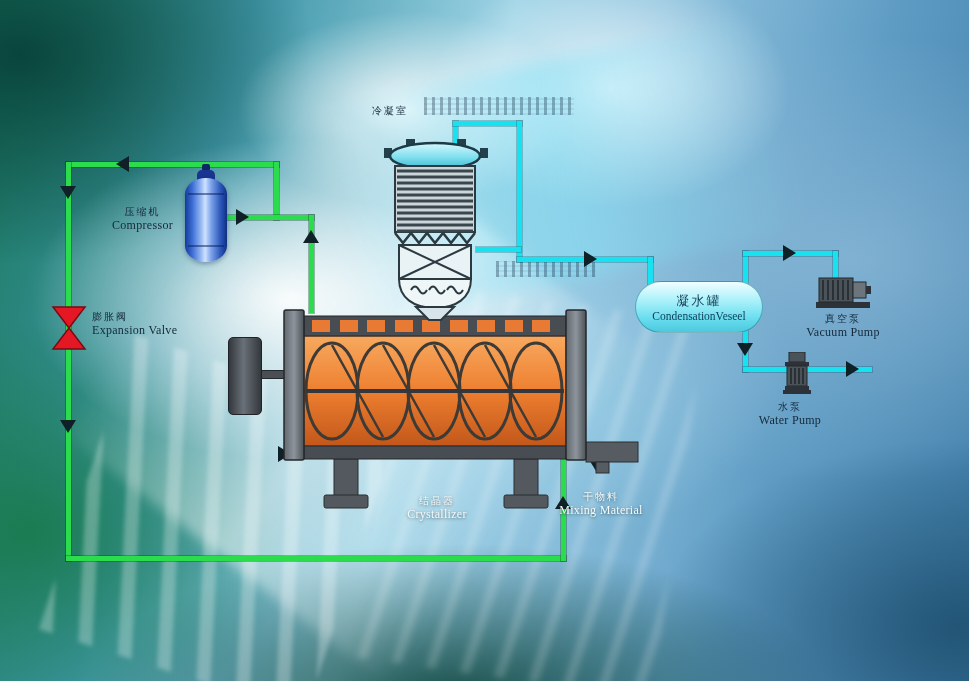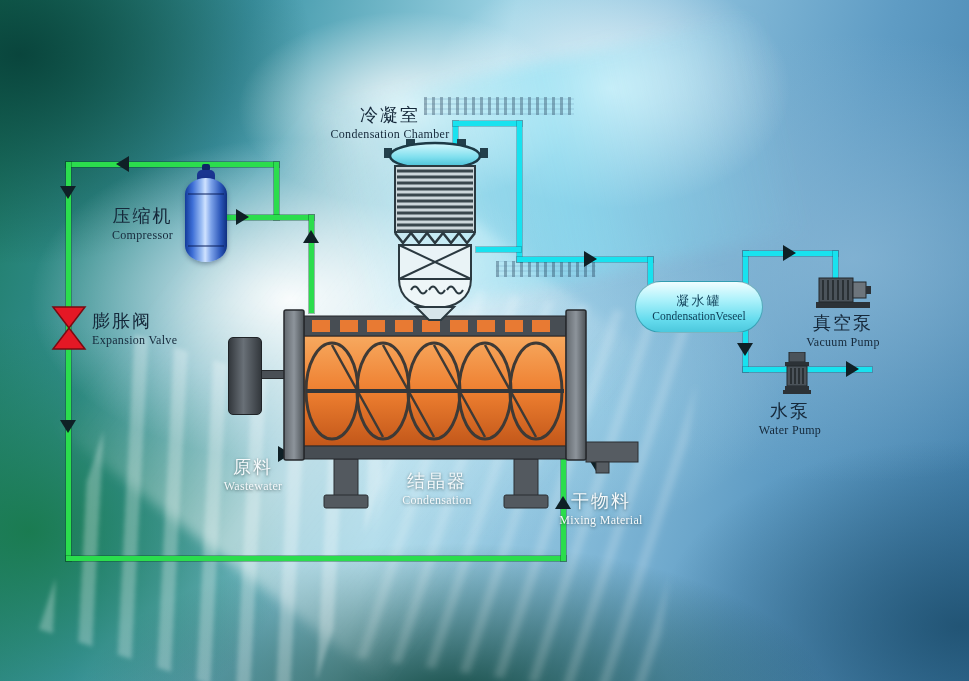--- a/index.html
+++ b/index.html
@@ -27,21 +27,21 @@
   .pipe{position:absolute}
   .pg{background:var(--pipe-green,#2bdd4d);box-shadow:0 0 0 1px rgba(0,70,25,.35)}
   .pc{background:var(--pipe-cyan,#18e2ef);box-shadow:0 0 0 1px rgba(0,90,110,.3)}
   .arr{position:absolute;width:0;height:0}
   .arr.up{border-left:8px solid transparent;border-right:8px solid transparent;border-bottom:13px solid var(--arrow-dark,#0f2026)}
   .arr.down{border-left:8px solid transparent;border-right:8px solid transparent;border-top:13px solid var(--arrow-dark,#0f2026)}
   .arr.left{border-top:8px solid transparent;border-bottom:8px solid transparent;border-right:13px solid var(--arrow-dark,#0f2026)}
   .arr.right{border-top:8px solid transparent;border-bottom:8px solid transparent;border-left:13px solid var(--arrow-dark,#0f2026)}
   .equip{position:absolute}
   .lbl{position:absolute;text-align:center;line-height:1.3}
-  .lbl .zh{font-size:18px;letter-spacing:2px;display:block}
+  .lbl .zh{font-size:10px;letter-spacing:2px;display:block}
   .lbl .en{font-size:12px;letter-spacing:.3px;display:block}
   .lbl.dark{color:var(--label-dark,#15283a)}
   .lbl.light{color:var(--label-light,#f5f9fb);text-shadow:0 1px 3px rgba(0,25,25,.55)}
   .lbl.ta-left{text-align:left}
   .compressor{
     left:185px;top:178px;width:42px;height:84px;border-radius:21px/16px;
     background:linear-gradient(90deg,#123a9a 0%,#3e6fd6 18%,#9fc0f5 40%,#cfe2ff 48%,#7da3ea 62%,#2a55b8 85%,#0f2f80 100%);
     box-shadow:0 2px 5px rgba(0,20,60,.35);
   }
   .compressor .seam{position:absolute;left:3px;right:3px;height:2px;background:rgba(10,30,90,.5)}
@@ -234,42 +234,37 @@
       <rect x="9" y="10" width="24" height="4" fill="#2c3237"></rect>
       <rect x="11" y="14" width="20" height="20" fill="#4b535a" stroke="#23282c"></rect>
       <path d="M15,16V32 M19,16V32 M23,16V32 M27,16V32" stroke="#2a3034" stroke-width="2"></path>
       <rect x="9" y="34" width="24" height="4" fill="#2c3237"></rect>
       <rect x="7" y="38" width="28" height="4" fill="#2c3237"></rect>
     </g>
   </svg>
 
   <div class="lbl dark" style="left:295px;top:104px;width:190px">
     <span class="zh">冷凝室</span>
-    <span class="en">Condensation Chamber</span>
   </div>
 
   <div class="lbl dark ta-left" style="left:92px;top:310px;width:130px">
     <span class="zh">膨胀阀</span>
     <span class="en">Expansion Valve</span>
   </div>
 
   <div class="lbl dark" style="left:95px;top:205px;width:95px">
     <span class="zh">压缩机</span>
     <span class="en">Compressor</span>
   </div>
 
 
-  <div class="lbl light" style="left:203px;top:456px;width:100px">
-    <span class="zh">原料</span>
-    <span class="en">Wastewater</span>
-  </div>
-
-  <div class="lbl light" style="left:377px;top:470px;width:120px">
+
+  <div class="lbl light" style="left:377px;top:494px;width:120px">
     <span class="zh">结晶器</span>
-    <span class="en">Condensation</span>
+    <span class="en">Crystallizer</span>
   </div>
 
   <div class="lbl light" style="left:541px;top:490px;width:120px">
     <span class="zh">干物料</span>
     <span class="en">Mixing Material</span>
   </div>
 
   <div class="lbl dark" style="left:793px;top:312px;width:100px">
     <span class="zh">真空泵</span>
     <span class="en">Vacuum Pump</span>

